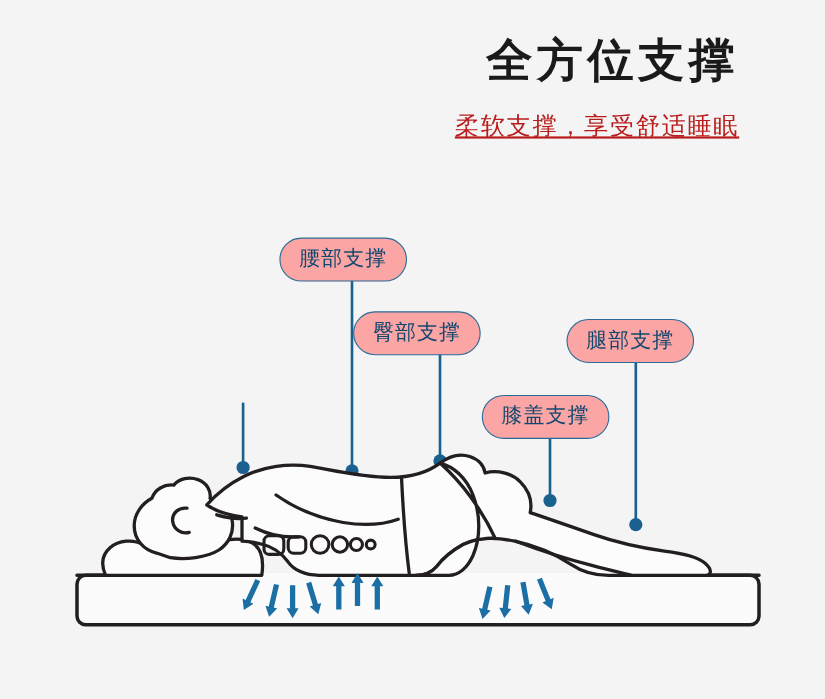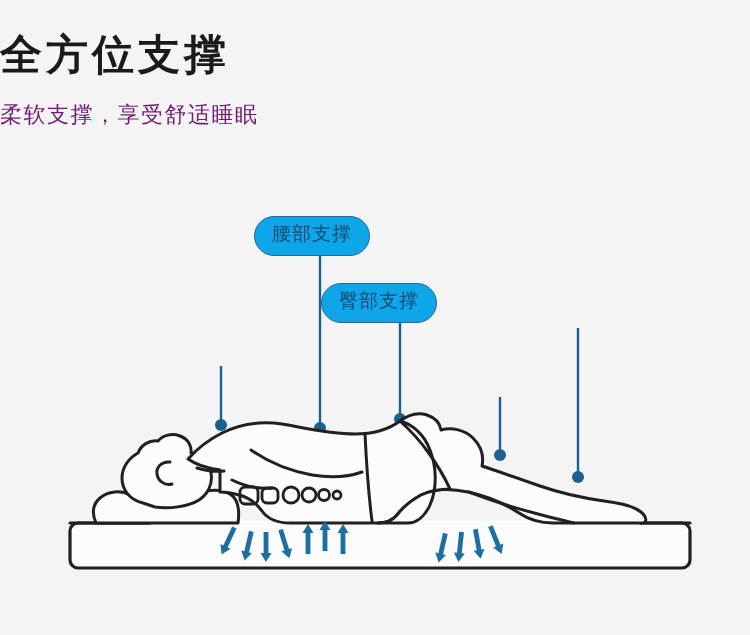--- a/index.html
+++ b/index.html
@@ -18,64 +18,65 @@
     position: relative;
     width: 750px;
     height: 635px;
     background: #f4f4f4;
   }
   .header {
     position: absolute;
     top: 0;
     left: 0;
     width: 672px;
-    text-align: left;
+    text-align: right;
   }
   .title {
     margin: 0;
     padding-top: 30px;
     font-size: 42px;
     font-weight: 700;
     letter-spacing: 4px;
     color: #1a1a1a;
     line-height: 1.18;
   }
   .subtitle {
     margin: 0;
     padding-top: 20px;
     font-size: 22px;
     font-weight: 400;
     letter-spacing: 1.5px;
-    color: #701a75;
+    color: #b91c1c;
+    text-decoration: underline;
   }
   .diagram {
     position: absolute;
     top: 0;
     left: 0;
     width: 750px;
     height: 635px;
   }
   .diagram svg {
     display: block;
     width: 750px;
     height: 635px;
   }
   .callout-label {
     position: absolute;
     box-sizing: border-box;
     border: 1.6px solid #2b6a96;
     border-radius: 999px;
-    background: #0ea5e9;
+    background: #fca5a5;
     color: #12486e;
     font-size: 19px;
     letter-spacing: 1px;
     line-height: 1;
     padding: 9px 17px 10px 17px;
     white-space: nowrap;
-    font-family: Liberation Mono, monospace;
+    font-family: Liberation Serif, serif;
   }
   #label-lumbar   { left: 254px; top: 216px; }
   #label-hip      { left: 321px; top: 283px; }
   #label-leg      { left: 515px; top: 290px; }
   #label-shoulder { left: 160px; top: 328px; }
   #label-knee     { left: 438px; top: 359px; }
 </style>
 </head>
 <body>
 
@@ -225,16 +226,18 @@
         <use href="#arrow-shape" transform="translate(496,540) rotate(158)"></use>
       </g>
 
     </svg>
   </div>
 
   <div class="callout-label" id="label-lumbar">腰部支撑</div>
 
   <div class="callout-label" id="label-hip">臀部支撑</div>
 
-
-
+  <div class="callout-label" id="label-leg">腿部支撑</div>
+
+
+  <div class="callout-label" id="label-knee">膝盖支撑</div>
 
 </div>
 
 </body></html>

